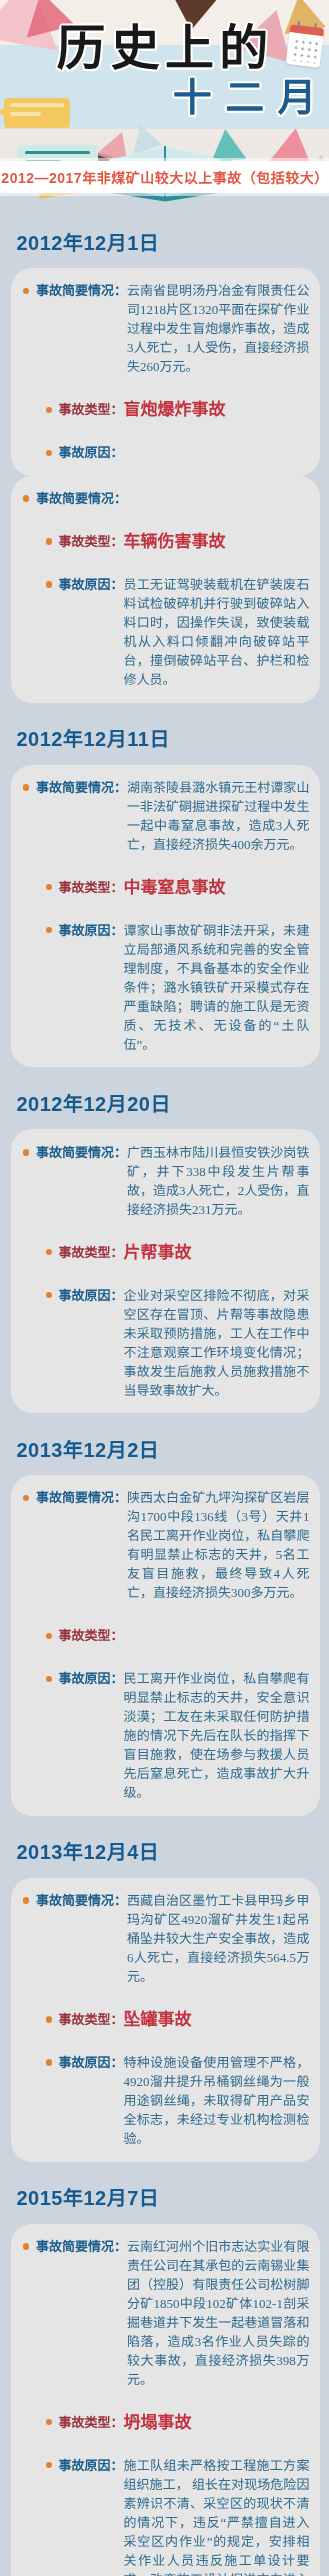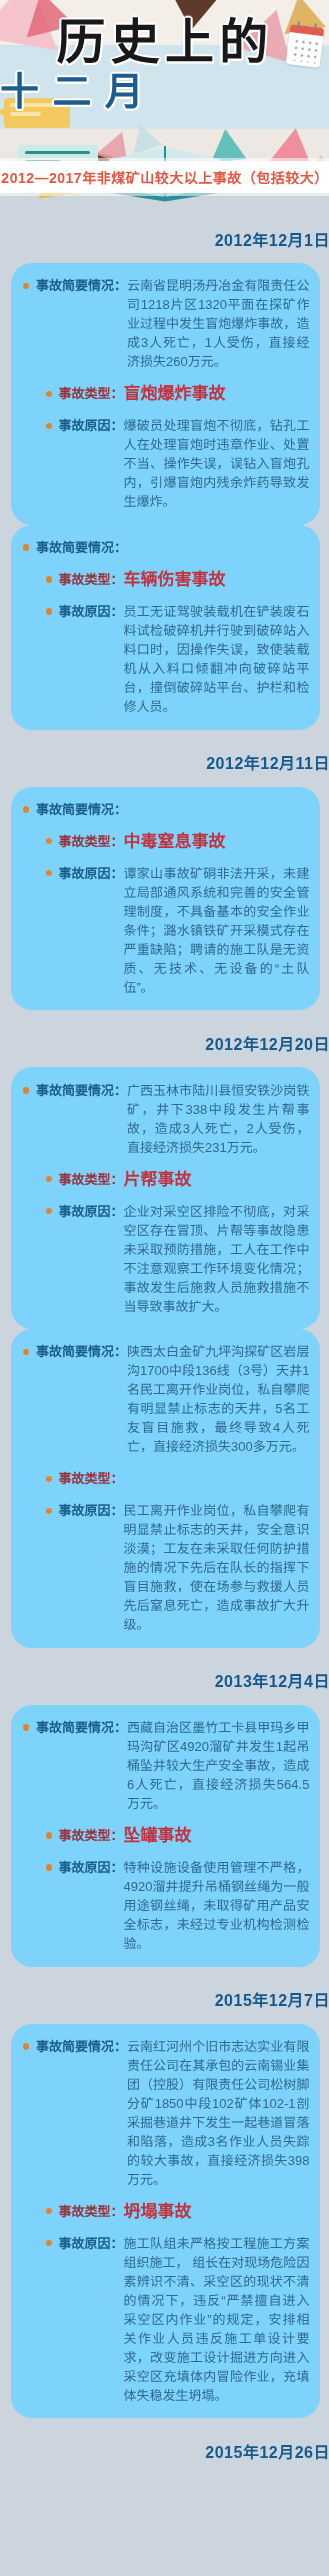--- a/index.html
+++ b/index.html
@@ -39,26 +39,26 @@
   .bubble-teal i.short{width:36px;}
 
   .calendar{position:absolute;right:8.2px;top:26px;width:34px;height:40px;background:#ffffff;border-radius:3.6px;transform:rotate(7deg);box-shadow:0 1px 2.1px rgba(0,0,0,.15);}
   .calendar .cal-top{height:8.2px;background:#e05d4f;border-radius:3.6px 3.6px 0 0;}
   .calendar .cal-ring{position:absolute;top:-4.1px;width:2.1px;height:6.2px;background:#7c8894;border-radius:1px;}
   .calendar .r1{left:7.2px;} .calendar .r2{left:24px;}
   .calendar .cal-dots{position:absolute;left:4.1px;right:4.1px;top:12.4px;bottom:4.1px;
     background-image:radial-gradient(#9aa4ad 1.1px,transparent 1.4px);background-size:6.7px 6.7px;background-position:1px 1px;}
 
   .title-black{
-    position:relative;z-index:3;text-align:center;margin:0;padding-top:17px;
+    position:relative;z-index:3;text-align:center;margin:0;padding-top:23px;
     font-size:49px;line-height:1.05;font-weight:900;letter-spacing:5.2px;color:#181818;
     text-shadow:-2.1px 0 0 #fff,2.1px 0 0 #fff,0 -2.1px 0 #fff,0 2.1px 0 #fff,-1.5px -1.5px 0 #fff,1.5px -1.5px 0 #fff,-1.5px 1.5px 0 #fff,1.5px 1.5px 0 #fff;
   }
   .title-blue{
-    position:relative;z-index:3;text-align:left;margin:3.1px 0 0 0;
+    position:relative;z-index:3;text-align:right;margin:3.1px 0 0 0;
     font-size:39px;line-height:1;font-weight:900;letter-spacing:13.4px;color:#1d5c8e;
     text-shadow:-2.1px 0 0 #fff,2.1px 0 0 #fff,0 -2.1px 0 #fff,0 2.1px 0 #fff,-1.5px -1.5px 0 #fff,1.5px -1.5px 0 #fff,-1.5px 1.5px 0 #fff,1.5px 1.5px 0 #fff;
   }
 
   .book{position:absolute;left:50%;top:140px;transform:translateX(-50%);width:134px;height:66px;z-index:2;}
   .book .under-l{position:absolute;left:1px;top:17.5px;width:66px;height:44px;background:#2d8d99;clip-path:polygon(0 30%,100% 0,100% 100%,0 76%);}
   .book .under-r{position:absolute;right:1px;top:17.5px;width:66px;height:44px;background:#2d8d99;clip-path:polygon(0 0,100% 30%,100% 76%,0 100%);}
   .book .page-l{position:absolute;left:3.1px;top:10.3px;width:64px;height:47px;background:#74bfc9;clip-path:polygon(0 32%,100% 0,100% 100%,0 74%);}
   .book .page-r{position:absolute;right:3.1px;top:10.3px;width:64px;height:47px;background:#74bfc9;clip-path:polygon(0 0,100% 32%,100% 74%,0 100%);}
   .book .leaf-l{position:absolute;left:11.3px;top:7.2px;width:56px;height:36px;background:#cfe9ec;clip-path:polygon(0 34%,100% 0,100% 86%,0 100%);}
@@ -67,26 +67,26 @@
 
   .banner{
     position:absolute;left:50%;top:161px;transform:translateX(-50%);z-index:4;
     background:#ffffff;border-radius:17.5px;padding:6.2px 13.4px;white-space:nowrap;
     font-size:14px;font-weight:bold;color:#e25943;letter-spacing:0.5px;
     box-shadow:0 0 0 3.1px rgba(255,255,255,.55);
   }
 
   
   .entry .date{
-    margin:20.6px 0 12.4px 16.5px;font-size:16px;font-weight:bold;color:#155a8f;letter-spacing:0.5px;text-align:right;
+    margin:20.6px 0 12.4px 16.5px;font-size:20px;font-weight:bold;color:#155a8f;letter-spacing:0.5px;
   }
   .card{
-    background:#7dd3fc;border-radius:21px;margin:0 10.3px 0 11.3px;padding:13.4px 10.3px 13.4px 0;
-  }
-  .row{display:flex;align-items:flex-start;margin-top:13px;}
+    background:#e5e5e5;border-radius:21px;margin:0 10.3px 0 11.3px;padding:13.4px 10.3px 13.4px 0;font-family:Liberation Serif, serif;
+  }
+  .row{display:flex;align-items:flex-start;margin-top:24px;}
   .row:first-child{margin-top:0;}
   .row.nested{margin-left:23px;}
   .bullet{flex:none;width:6.7px;height:6.7px;border-radius:50%;background:#e08330;margin:6.2px 6.7px 0 11.3px;}
   .row.nested .bullet{width:6.2px;height:6.2px;}
   .lbl{flex:none;font-size:13px;line-height:19px;font-weight:bold;white-space:nowrap;}
   .lbl-blue{color:#1b5e8d;}
   .lbl-red{color:#99323b;}
   .txt{flex:1;font-size:13px;line-height:19px;color:#2f6a8e;text-align:justify;}
   .type-value{flex:1;font-size:17px;line-height:19px;color:#c2333f;font-weight:bold;}
 </style>
@@ -151,21 +151,20 @@
         <span class="txt">云南省昆明汤丹冶金有限责任公司1218片区1320平面在探矿作业过程中发生盲炮爆炸事故，造成3人死亡，1人受伤，直接经济损失260万元。</span>
       </div>
       <div class="row nested">
         <span class="bullet"></span>
         <span class="lbl lbl-red">事故类型：</span>
         <span class="type-value">盲炮爆炸事故</span>
       </div>
       <div class="row nested">
         <span class="bullet"></span>
         <span class="lbl lbl-blue">事故原因：</span>
-        <span class="txt">爆破员处理盲炮不彻底，钻孔工人在处理盲炮时违章作业、处置不当、操作失误，误钻入盲炮孔内，引爆盲炮内残余炸药导致发生爆炸。</span>
       </div>
     </div>
   </section>
 
   <section class="entry">
     <div class="card">
       <div class="row">
         <span class="bullet"></span>
         <span class="lbl lbl-blue">事故简要情况：</span>
       </div>
@@ -181,20 +180,21 @@
       </div>
     </div>
   </section>
 
   <section class="entry">
     <h2 class="date">2012年12月11日</h2>
     <div class="card">
       <div class="row">
         <span class="bullet"></span>
         <span class="lbl lbl-blue">事故简要情况：</span>
+        <span class="txt">湖南茶陵县潞水镇元王村谭家山一非法矿硐掘进探矿过程中发生一起中毒窒息事故，造成3人死亡，直接经济损失400余万元。</span>
       </div>
       <div class="row nested">
         <span class="bullet"></span>
         <span class="lbl lbl-red">事故类型：</span>
         <span class="type-value">中毒窒息事故</span>
       </div>
       <div class="row nested">
         <span class="bullet"></span>
         <span class="lbl lbl-blue">事故原因：</span>
         <span class="txt">谭家山事故矿硐非法开采，未建立局部通风系统和完善的安全管理制度，不具备基本的安全作业条件；潞水镇铁矿开采模式存在严重缺陷；聘请的施工队是无资质、无技术、无设备的“土队伍”。</span>
@@ -217,20 +217,21 @@
       </div>
       <div class="row nested">
         <span class="bullet"></span>
         <span class="lbl lbl-blue">事故原因：</span>
         <span class="txt">企业对采空区排险不彻底，对采空区存在冒顶、片帮等事故隐患未采取预防措施，工人在工作中不注意观察工作环境变化情况；事故发生后施救人员施救措施不当导致事故扩大。</span>
       </div>
     </div>
   </section>
 
   <section class="entry">
+    <h2 class="date">2013年12月2日</h2>
     <div class="card">
       <div class="row">
         <span class="bullet"></span>
         <span class="lbl lbl-blue">事故简要情况：</span>
         <span class="txt">陕西太白金矿九坪沟探矿区岩层沟1700中段136线（3号）天井1名民工离开作业岗位，私自攀爬有明显禁止标志的天井，5名工友盲目施救，最终导致4人死亡，直接经济损失300多万元。</span>
       </div>
       <div class="row nested">
         <span class="bullet"></span>
         <span class="lbl lbl-red">事故类型：</span>
       </div>

